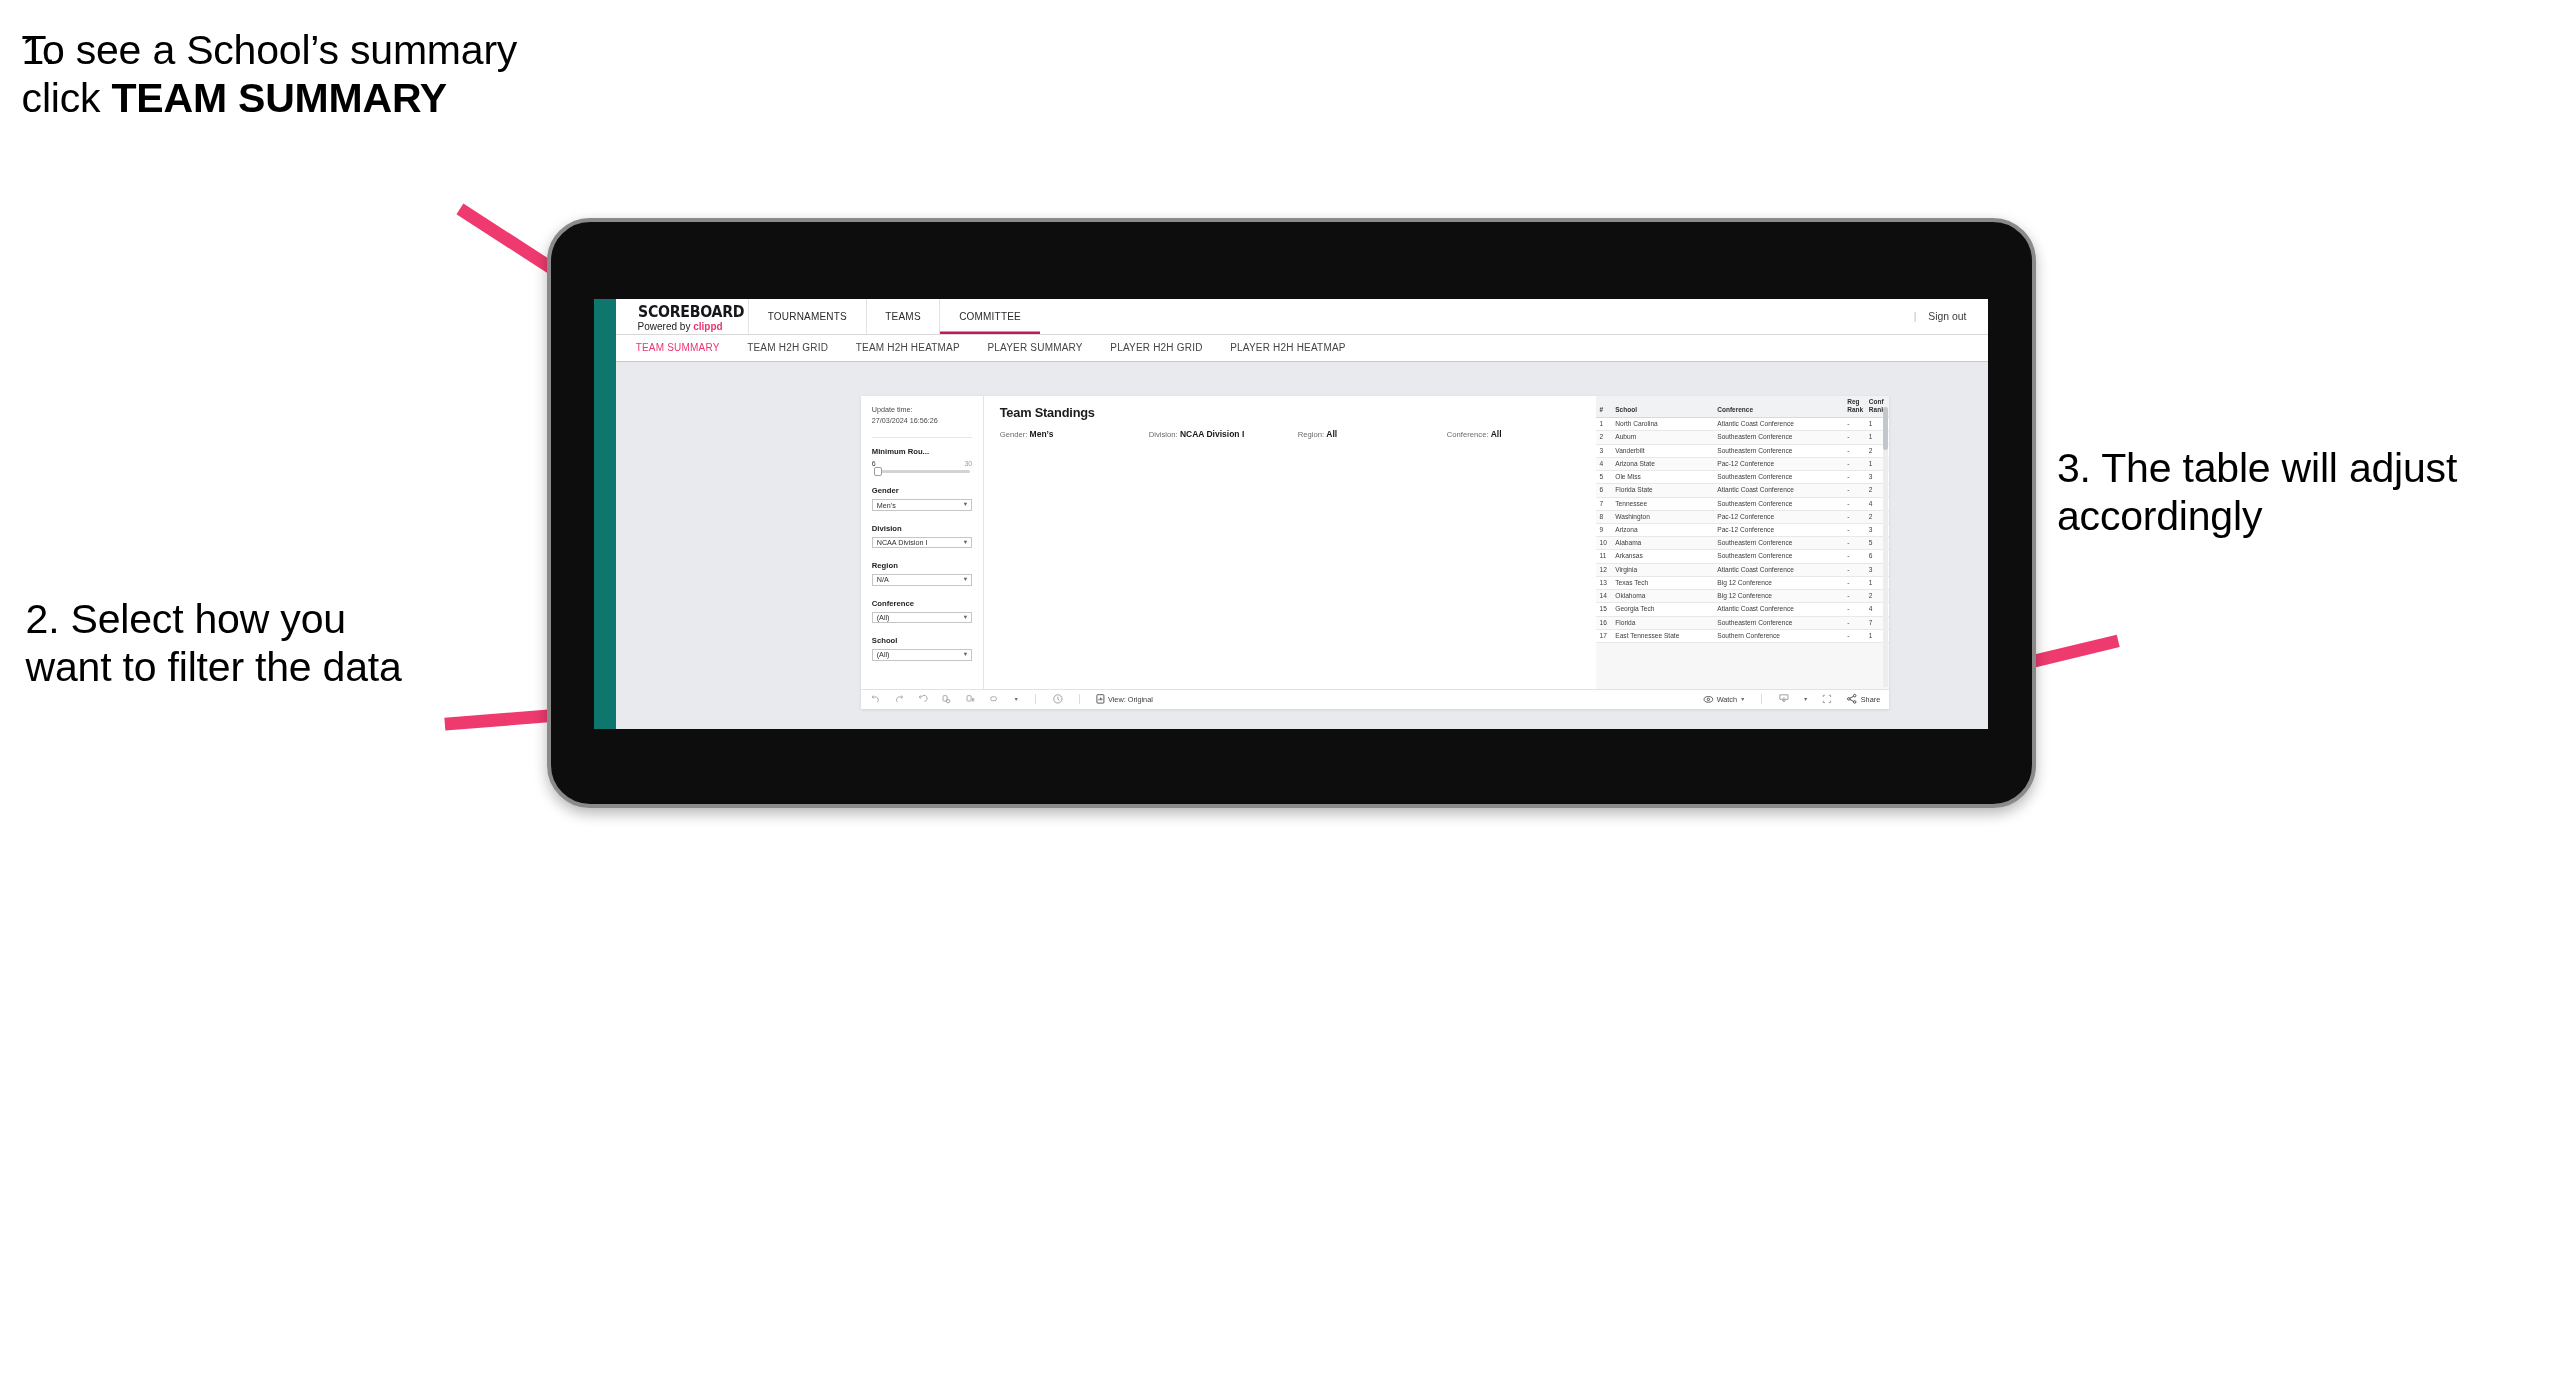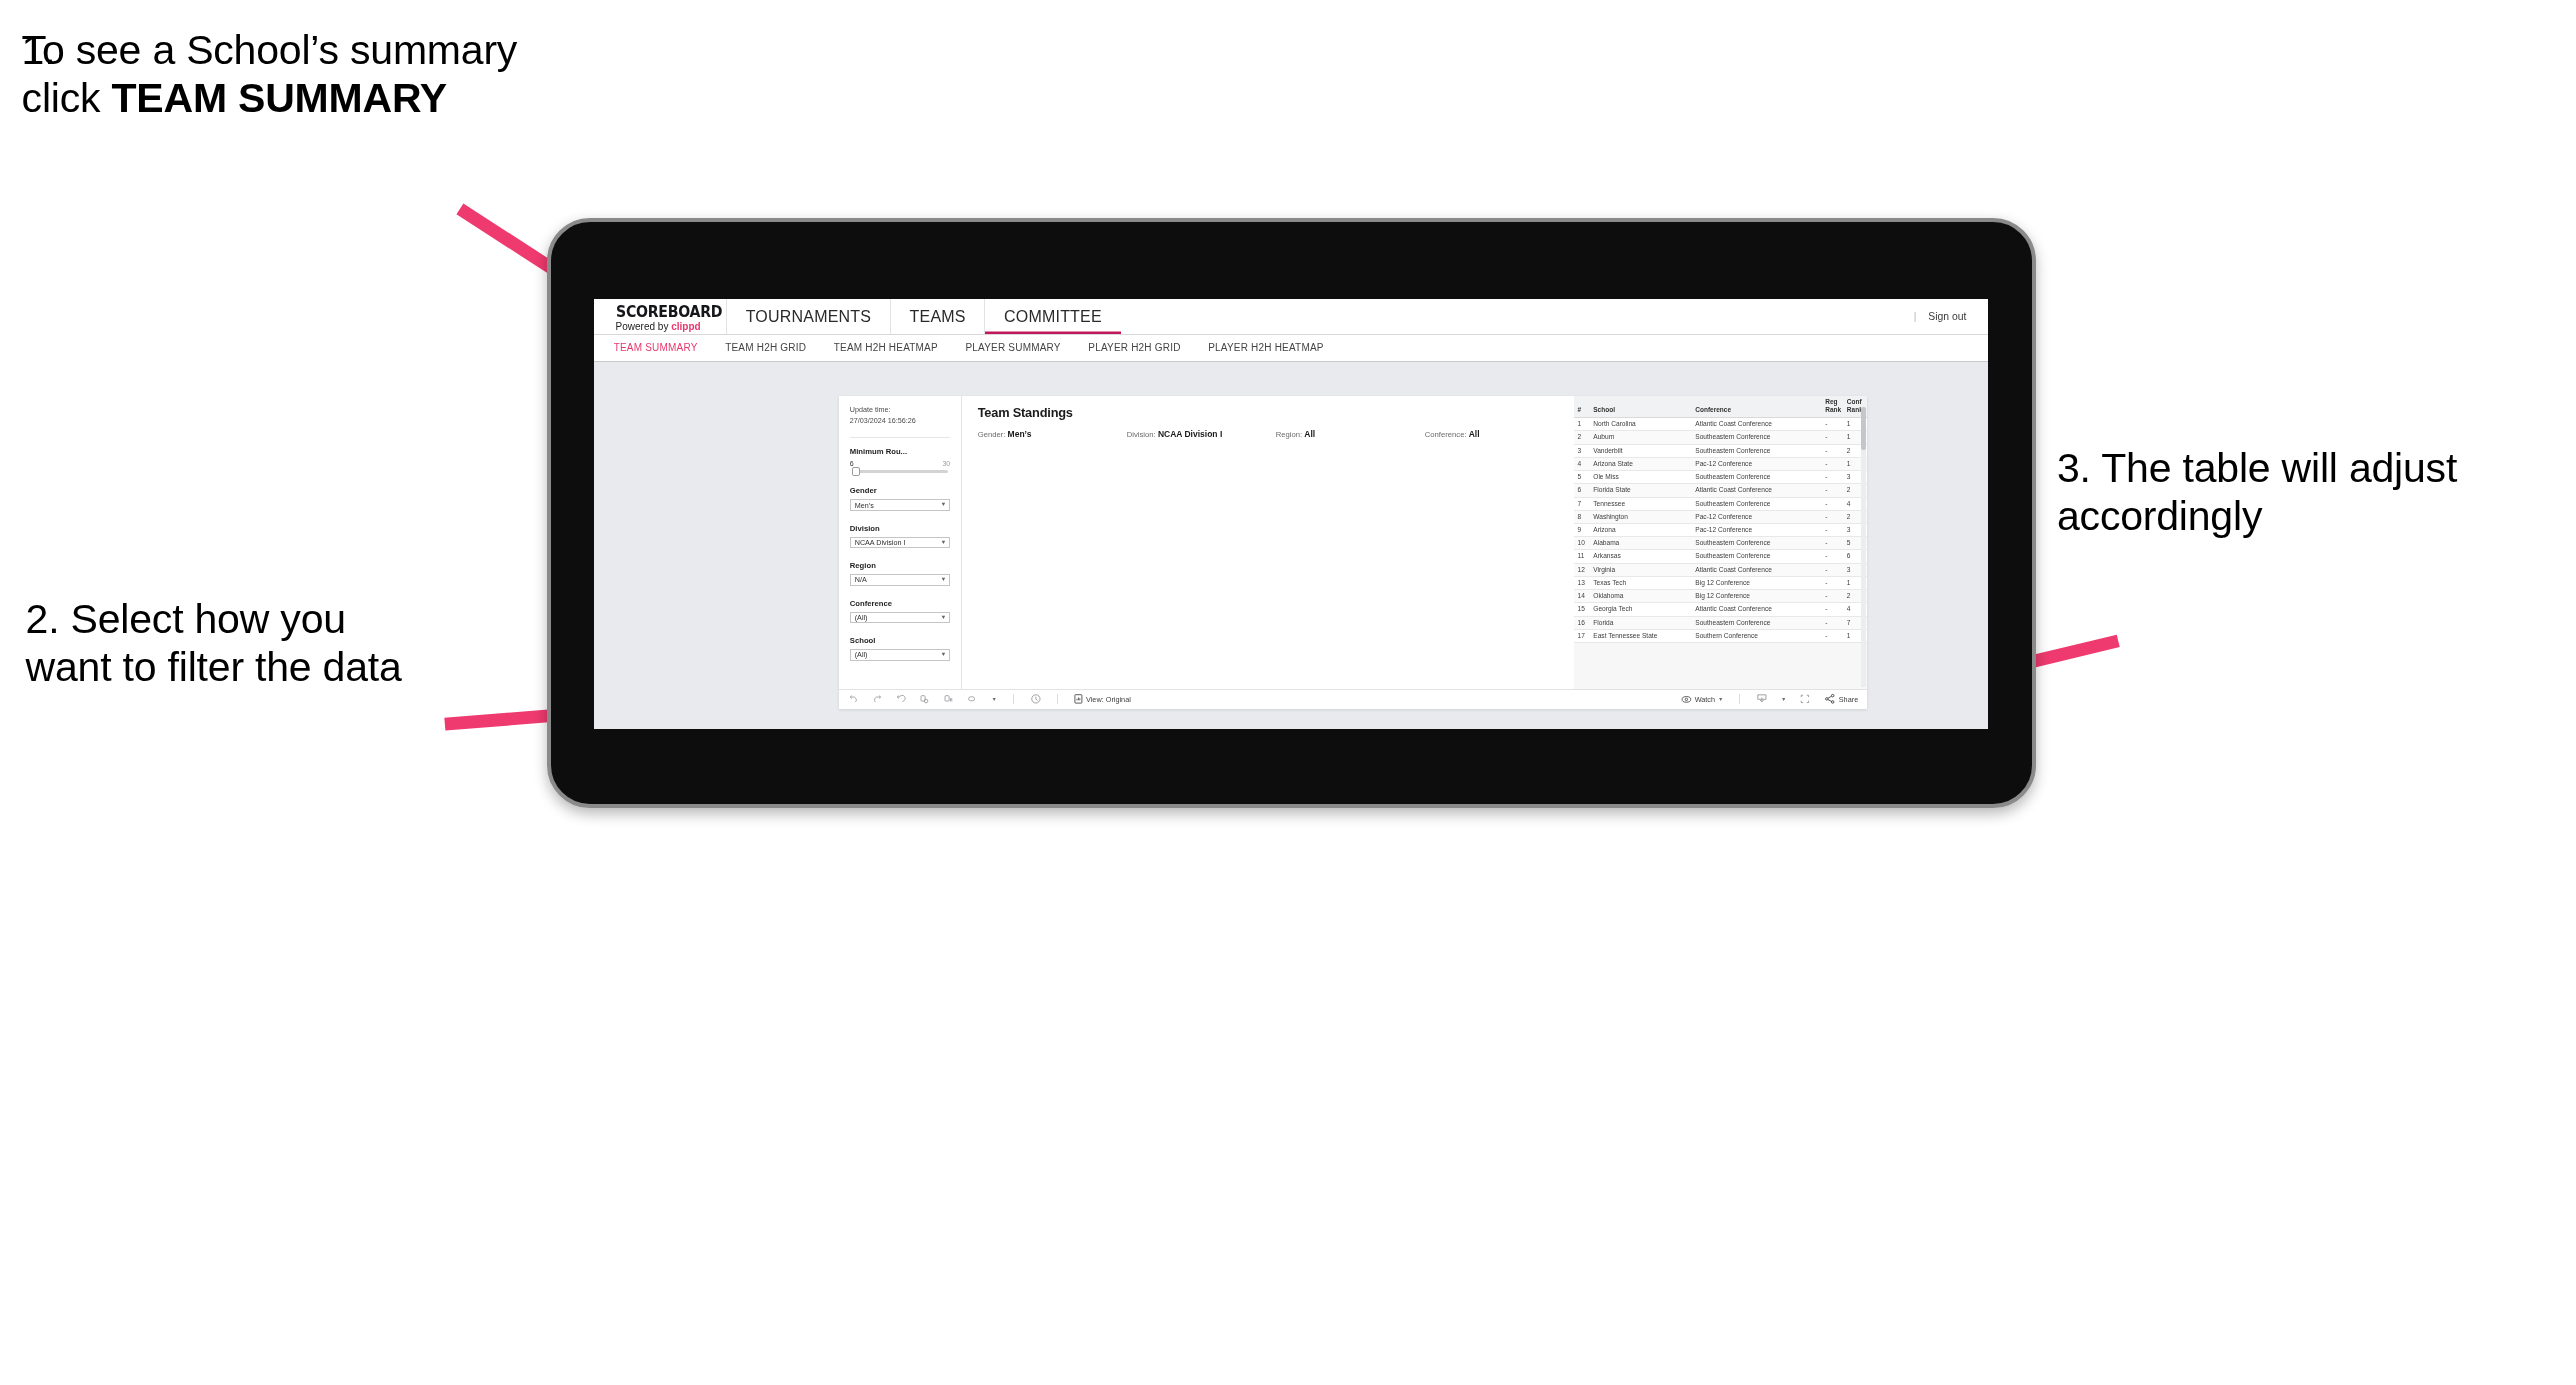--- a/index.html
+++ b/index.html
@@ -43,20 +43,21 @@
     border-radius: 43px;
     border: 4.9px solid #8a8a8a;
     box-shadow: 0 5.9px 13.8px rgba(0,0,0,0.28);
   }
   #screen {
     position: absolute;
     left: 47px; top: 81px;
     width: 1394px; height: 430px;
     background: #0f766e;
     overflow: hidden;
+    padding-left: 22px;
   }
 
   
   .app-topbar {
     height: 36px; background: #ffffff;
     display: flex; align-items: stretch;
     border-bottom: 1px solid #d8d8d8;
     position: relative;
   }
   .logo-block {
@@ -68,21 +69,21 @@
     font-weight: 700; font-size: 15.2px; letter-spacing: -0.3px;
     color: #15161a; line-height: 1; transform: scaleX(0.93); transform-origin: left;
   }
   .logo-sub {
     font-size: 10px; color: #202124; margin-top: 2px; line-height: 1;
   }
   .logo-sub .brand { color: #e8376f; font-weight: 700; }
   .topnav { display: flex; align-items: stretch; }
   .topnav-item {
     display: flex; align-items: center; padding: 0 18.7px;
-    font-size: 16px; color: #2a2a2a; letter-spacing: 0.2px;
+    font-size: 10px; color: #2a2a2a; letter-spacing: 0.2px;
     border-left: 1px solid #e3e3e3;
     cursor: pointer;
   }
   .topnav-item.active { box-shadow: inset 0 -2.5px 0 #c2185b; }
   .topbar-right {
     margin-left: auto; display: flex; align-items: center;
     padding-right: 21.6px; gap: 11.8px;
     font-size: 10.4px; color: #3a3a3a;
   }
   .topbar-right .sep { color: #b9b9b9; }

